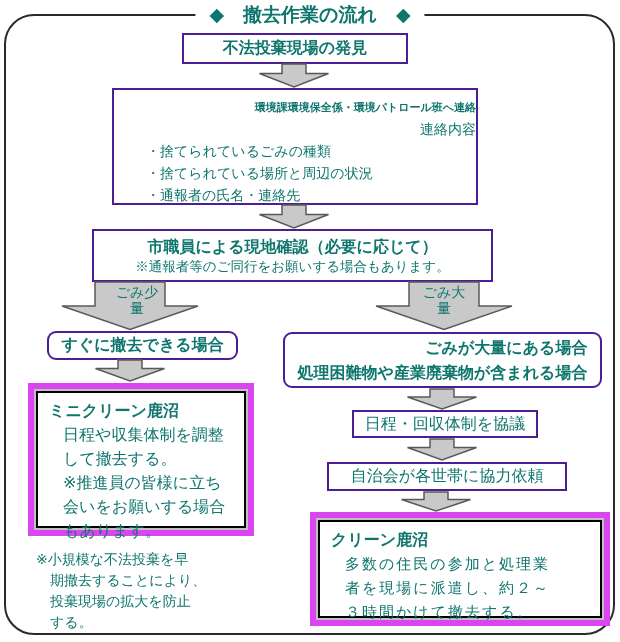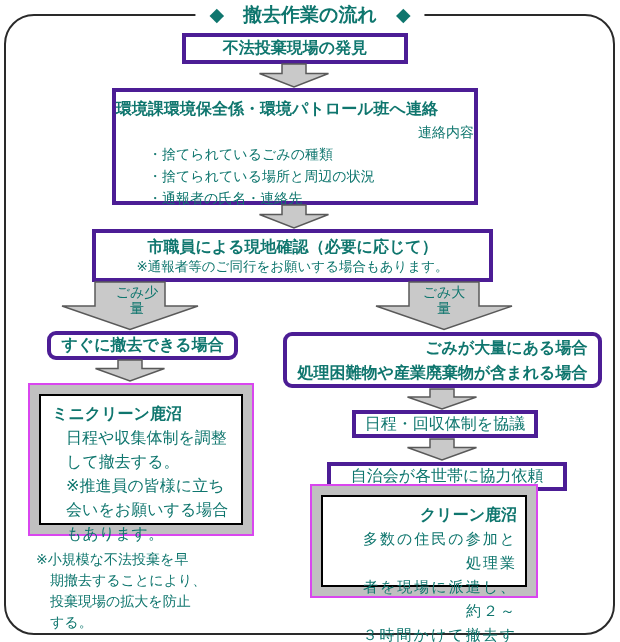--- a/index.html
+++ b/index.html
@@ -10,44 +10,44 @@
   .frame{
     position:absolute;left:4px;top:14px;width:611px;height:621px;
     border:2px solid #2a2a2a;border-radius:30px;box-sizing:border-box;
   }
   .title{
     position:absolute;top:2px;left:50%;transform:translateX(-50%);
     background:#fff;padding:0 14px;font-size:19px;font-weight:bold;
     white-space:nowrap;z-index:2;line-height:26px;
   }
   .box{
-    position:absolute;background:#fff;border:4px solid #4c1d95;box-sizing:border-box;
-    display:flex;flex-direction:column;align-items:center;justify-content:center;
+    position:absolute;background:#fff;border:2px solid #4c1d95;box-sizing:border-box;
+    display:flex;flex-direction:column;align-items:center;justify-content:center;font-family:Liberation Serif, serif;
   }
   .bold{font-weight:bold;}
   .preline{white-space:pre-line;}
   .arrow{position:absolute;}
   .arrow svg{display:block;}
   .arrow polygon{fill:var(--arrow-fill,#c9c9c9);stroke:var(--arrow-stroke,#595959);stroke-width:1.5;stroke-linejoin:miter;}
   .branch-label{
     position:absolute;width:50px;text-align:center;font-size:14px;line-height:16px;
     z-index:3;
   }
   .round{border-radius:9px;}
   
   .contact-box{align-items:stretch;justify-content:flex-start;padding-top:5px;}
-  .contact-heading{text-align:left;font-size:16px;font-weight:bold;line-height:24px;}
+  .contact-heading{text-align:right;font-size:11px;font-weight:bold;line-height:24px;}
   .contact-label{font-size:14px;line-height:22px;padding-left:24px;text-align:right;}
   .contact-item{font-size:14px;line-height:22px;padding-left:32px;}
   
   .sitecheck-heading{font-size:16px;font-weight:bold;line-height:23px;}
   .sitecheck-note{font-size:13.5px;line-height:18px;}
   
   .dbox{
-    position:absolute;border:2px solid #d946ef;background:#c0c0c0;padding:9px;box-sizing:border-box;
+    position:absolute;border:6px solid #d946ef;background:#c0c0c0;padding:2px;box-sizing:border-box;
   }
   .dbox .inner{
     width:100%;height:100%;border:2px solid #000;background:#fff;box-sizing:border-box;
     padding:6px 8px;
   }
   .result-title{font-size:16px;font-weight:bold;line-height:24px;padding-left:3px;}
   .result-body{font-size:16px;line-height:24px;padding-left:17px;}
   .clean-body{font-size:15px;letter-spacing:2px;}
   .footnote{
     position:absolute;font-size:14px;line-height:21px;
@@ -159,21 +159,21 @@
   <div class="box" style="left:327px;top:462px;width:240px;height:29px;">
     <div class="plain-step">自治会が各世帯に協力依頼</div>
   </div>
 
   <div class="arrow" style="left:400px;top:491px;">
     <svg width="72" height="21" viewBox="0 0 72 21">
         <polygon points="24,1 48,1 48,8.5 70.5,8.5 36,20 1.5,8.5 24,8.5"></polygon>
       </svg>
   </div>
 
-  <div class="dbox" style="left:310px;top:484px;width:228px;height:114px;text-align:right;">
+  <div class="dbox" style="left:310px;top:512px;width:300px;height:114px;">
     <div class="inner">
       <div class="result-title">クリーン鹿沼</div>
       <div class="result-body clean-body preline">多数の住民の参加と処理業
 者を現場に派遣し、約２～
 ３時間かけて撤去する。</div>
     </div>
   </div>
 
 </div>
 

